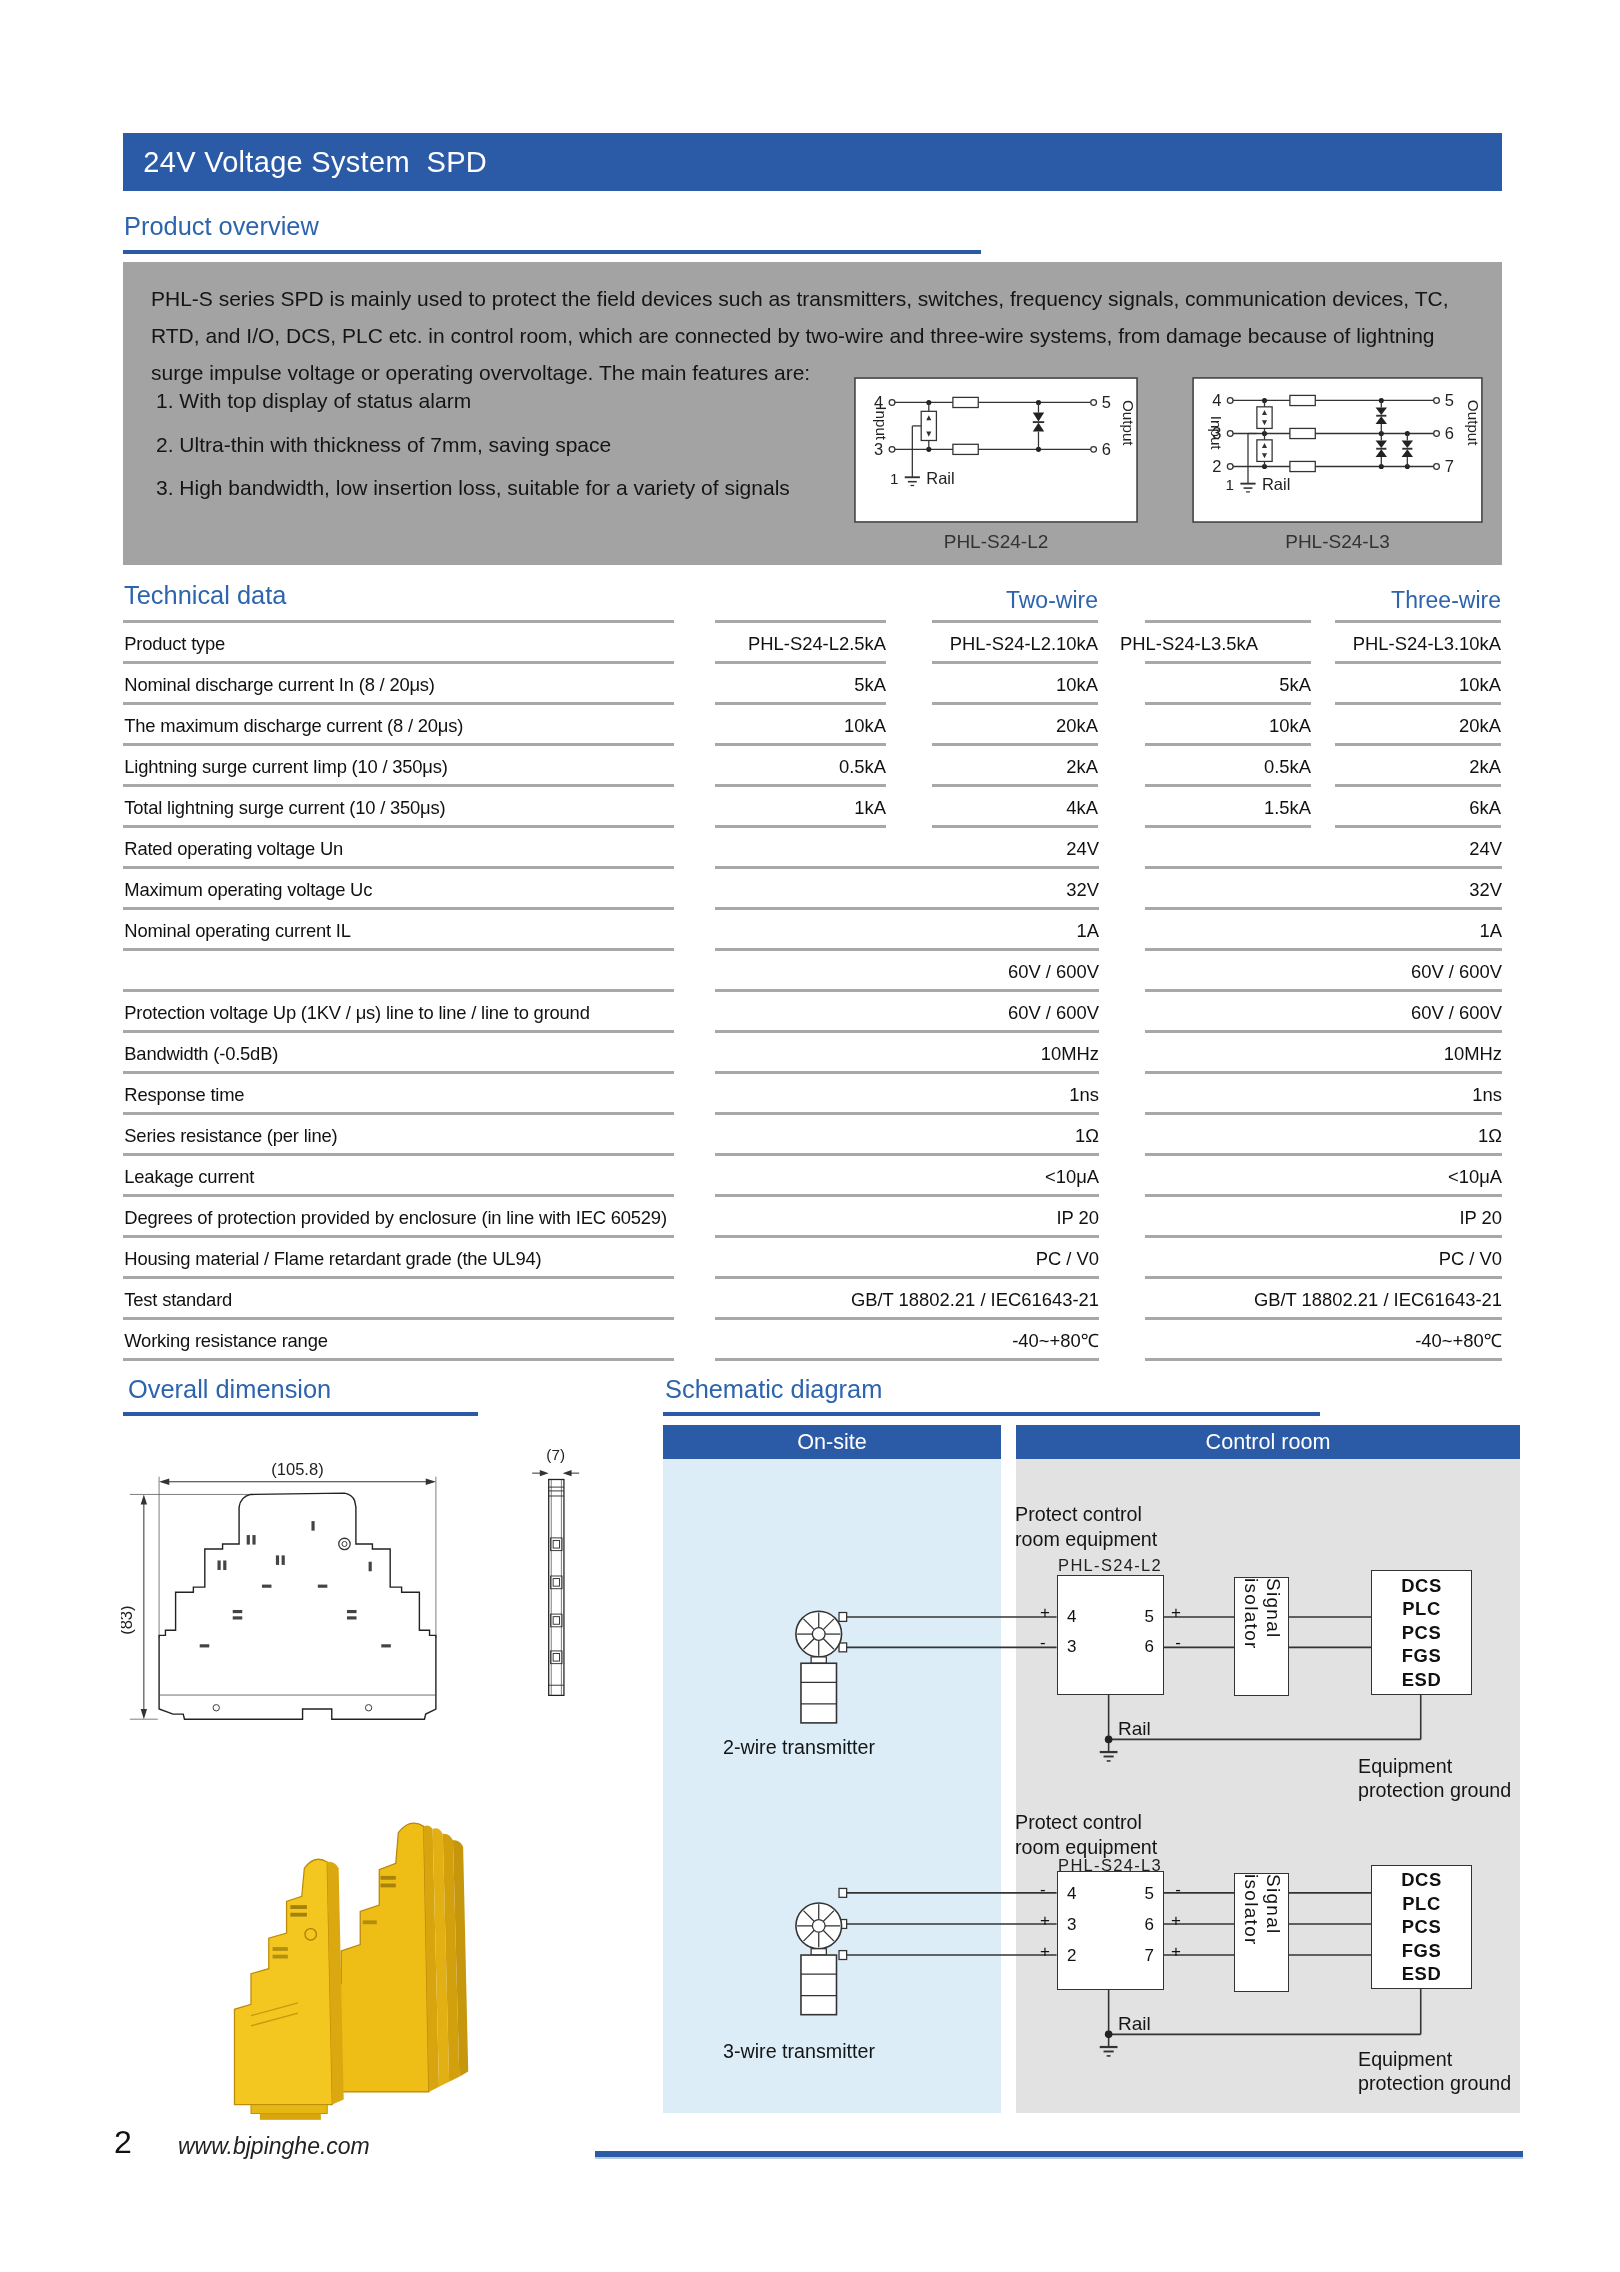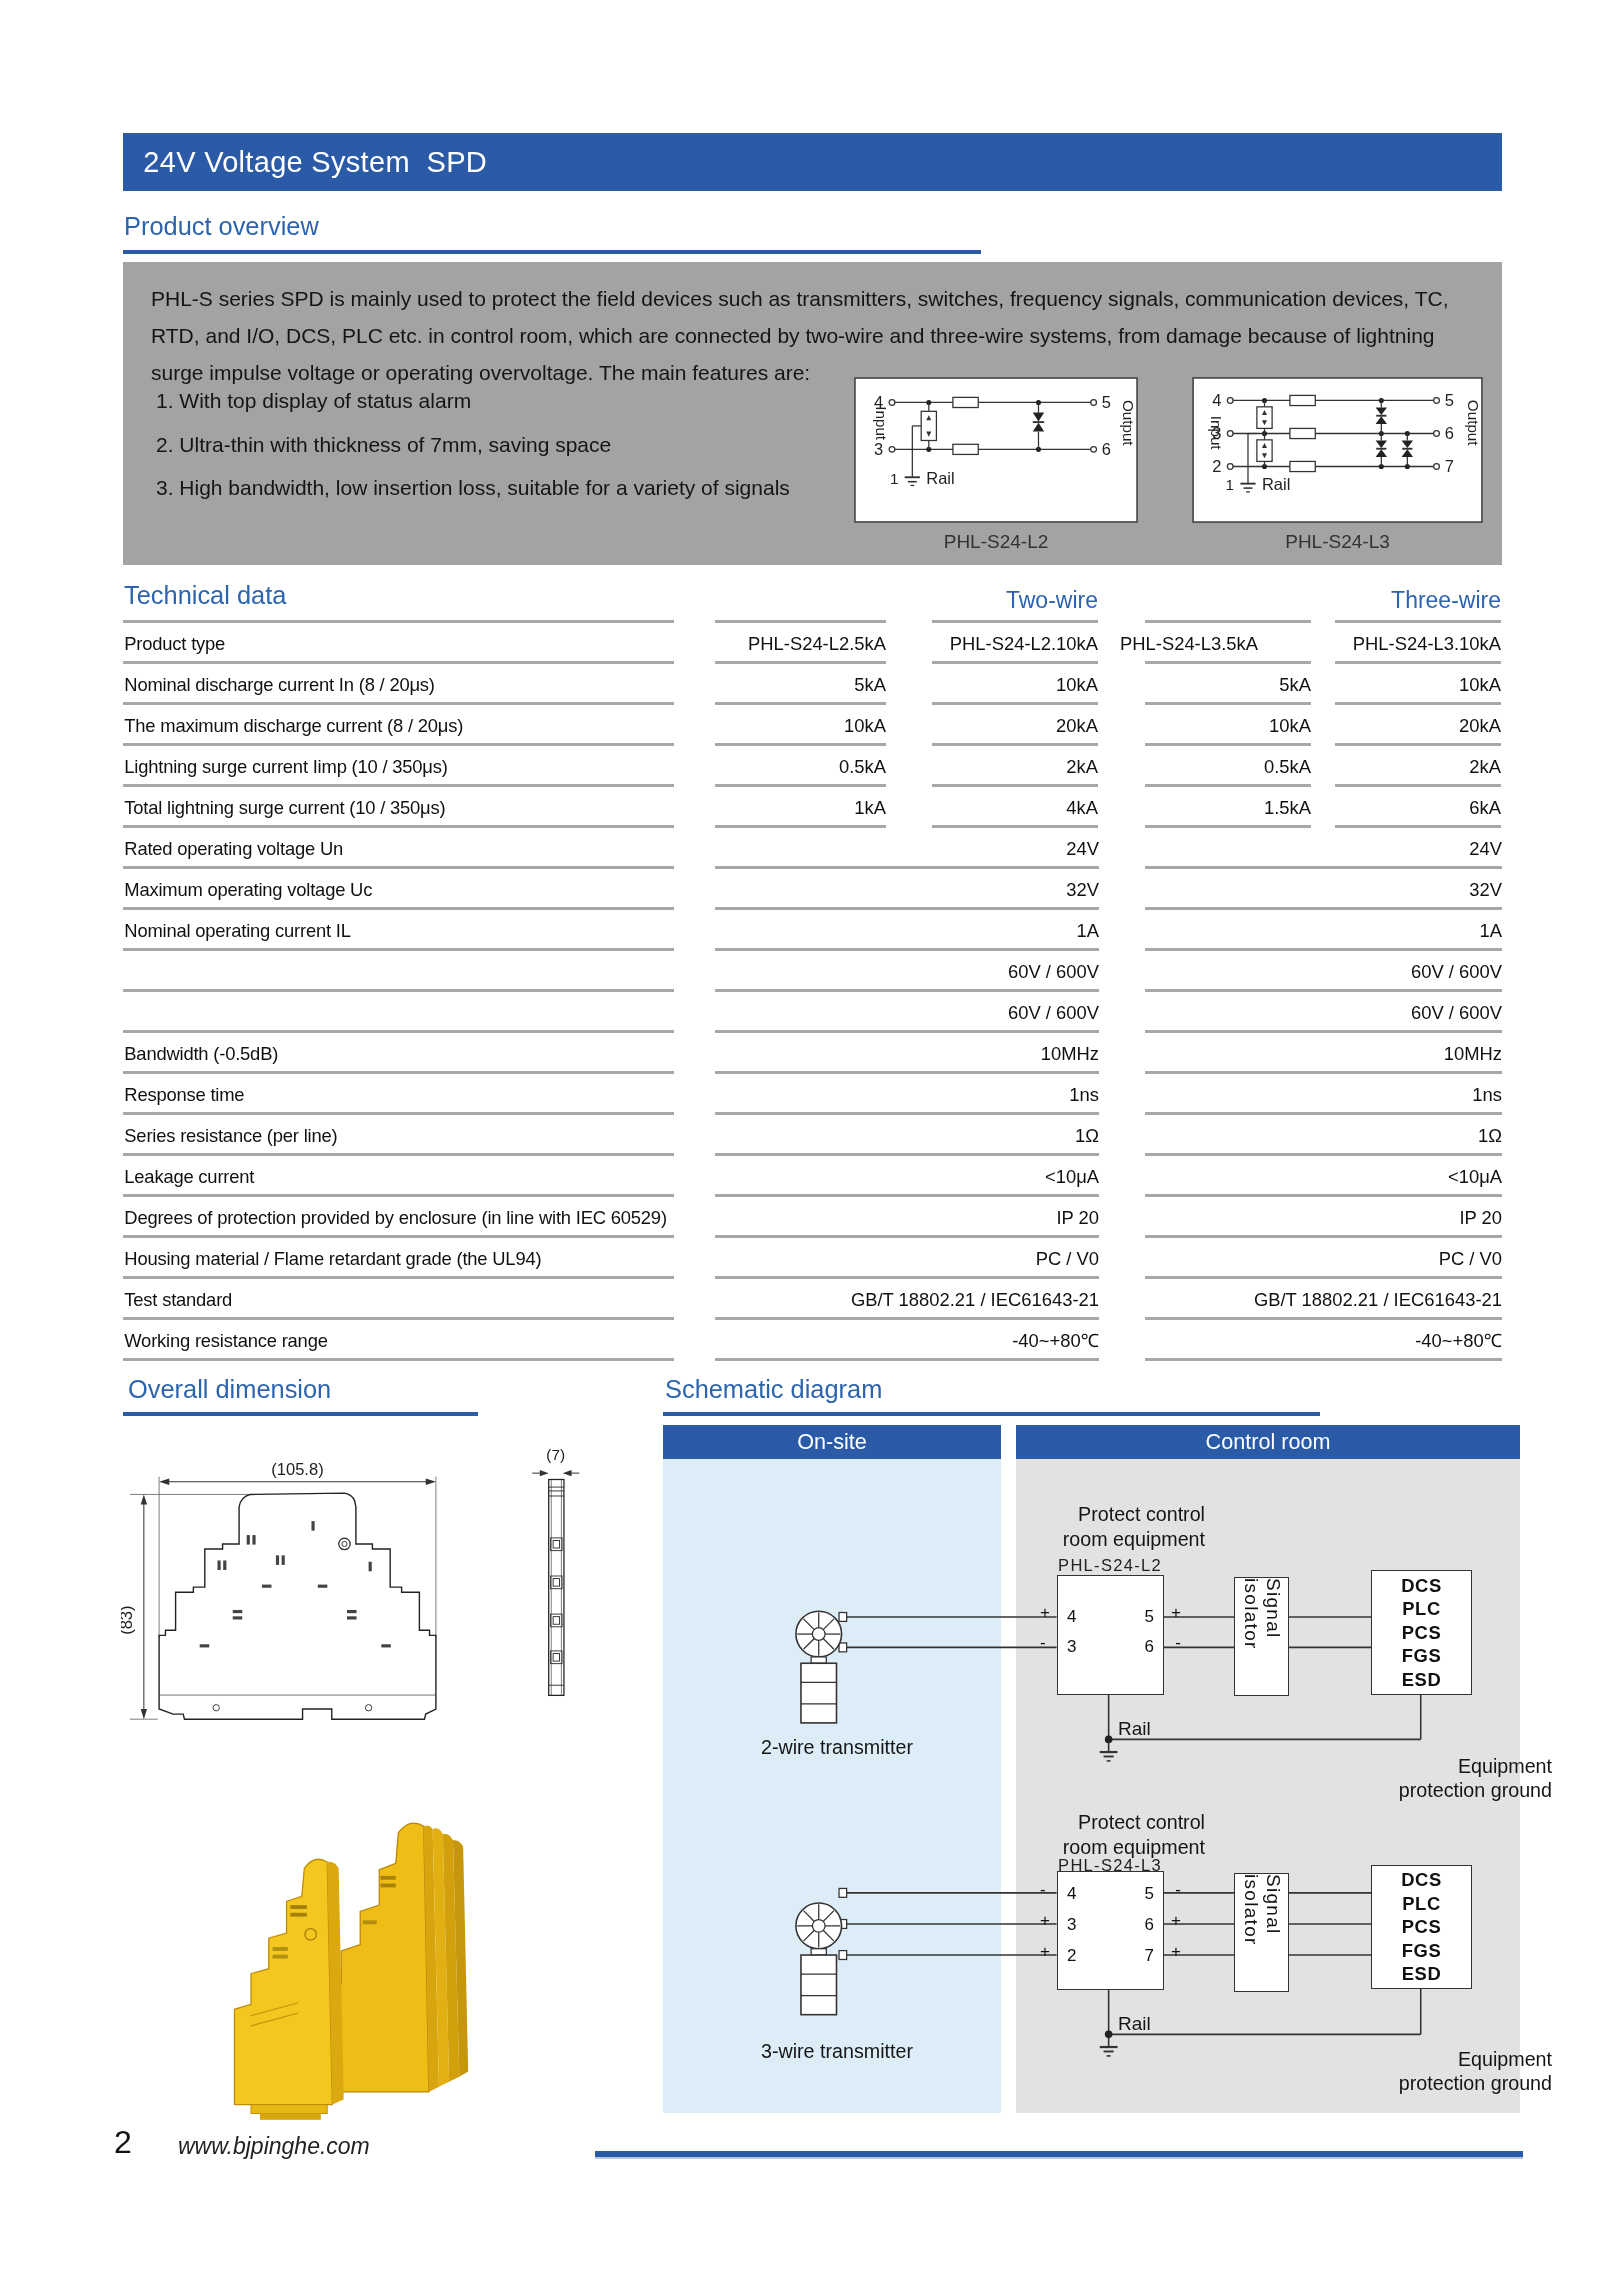--- a/index.html
+++ b/index.html
@@ -26,21 +26,21 @@
   .tlabel{position:absolute;left:1.3px;top:0;height:41px;line-height:41px;font-size:18.4px;color:#111;white-space:pre;letter-spacing:-0.2px;}
   .tval{position:absolute;top:0;height:41px;line-height:41px;text-align:right;font-size:18.4px;color:#111;white-space:nowrap;}
   
   .panelhead{background:#2B5AA7;color:#fff;display:flex;align-items:center;justify-content:center;font-size:21.6px;}
   .spdbox{position:absolute;background:#fff;border:1.9px solid #333;}
   .term{position:absolute;font-size:17px;color:#111;line-height:17px;}
   .isolator{position:absolute;background:#fff;border:1.9px solid #333;display:flex;align-items:center;justify-content:center;}
   .isolator span{writing-mode:vertical-rl;font-size:19px;color:#111;letter-spacing:1.3px;}
   .eqbox{position:absolute;background:#fff;border:1.9px solid #333;display:flex;flex-direction:column;align-items:center;justify-content:center;}
   .eqbox div{font-size:18.4px;font-weight:bold;line-height:23.5px;letter-spacing:0.6px;color:#111;}
-  .sch-label{position:absolute;text-align:right;font-size:19.7px;color:#151515;line-height:25px;}
+  .sch-label{position:absolute;text-align:left;font-size:19.7px;color:#151515;line-height:25px;}
   .model-label{position:absolute;text-align:center;font-size:16.5px;letter-spacing:1.3px;color:#222;white-space:nowrap;}
   .rail-label{position:absolute;font-size:19px;color:#151515;}
   
   .pagenum{font-size:32px;color:#111;}
   .website{font-size:23px;font-style:italic;color:#222;white-space:nowrap;}
   .footbar{background:#2B5AA7;border-bottom:2.5px solid #B9CADE;}
   svg{display:block;}
   svg text{font-family:"Liberation Sans",sans-serif;fill:#222;}
 </style>
 </head>
@@ -264,20 +264,21 @@
         <div class="tseg" style="left: 1022px; width: 357px;"></div>
       </div>
       <div class="trow">
         <span class="tval" style="left: 592px; width: 384px;">60V / 600V</span>
         <span class="tval" style="left: 1022px; width: 357px;">60V / 600V</span>
         <div class="tseg" style="left: 0px; width: 551px;"></div>
         <div class="tseg" style="left: 592px; width: 384px;"></div>
         <div class="tseg" style="left: 1022px; width: 357px;"></div>
       </div>
       <div class="trow">
+        <span class="tlabel">Protection voltage Up (1KV / μs) line to line / line to ground</span>
         <span class="tval" style="left: 592px; width: 384px;">60V / 600V</span>
         <span class="tval" style="left: 1022px; width: 357px;">60V / 600V</span>
         <div class="tseg" style="left: 0px; width: 551px;"></div>
         <div class="tseg" style="left: 592px; width: 384px;"></div>
         <div class="tseg" style="left: 1022px; width: 357px;"></div>
       </div>
       <div class="trow">
         <span class="tlabel">Bandwidth (-0.5dB)</span>
         <span class="tval" style="left: 592px; width: 384px;">10MHz</span>
         <span class="tval" style="left: 1022px; width: 357px;">10MHz</span>

